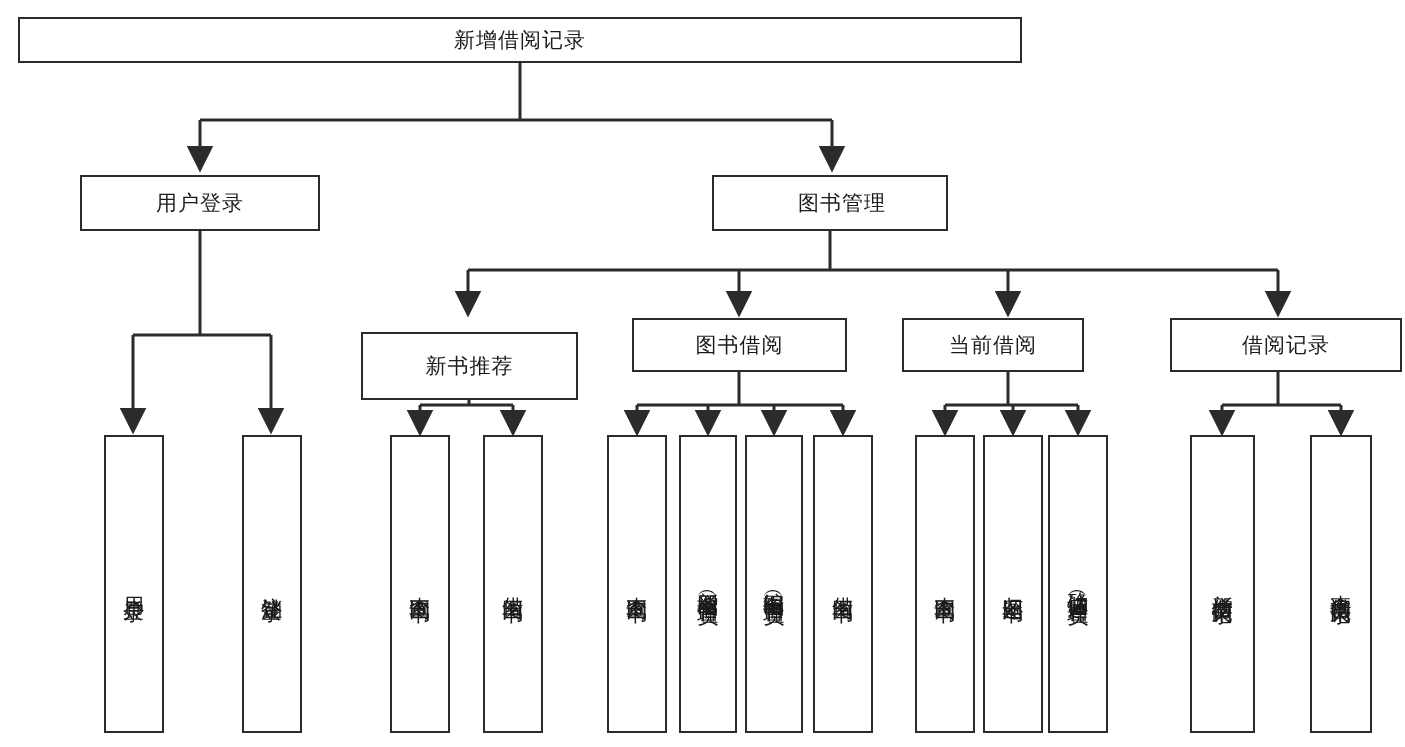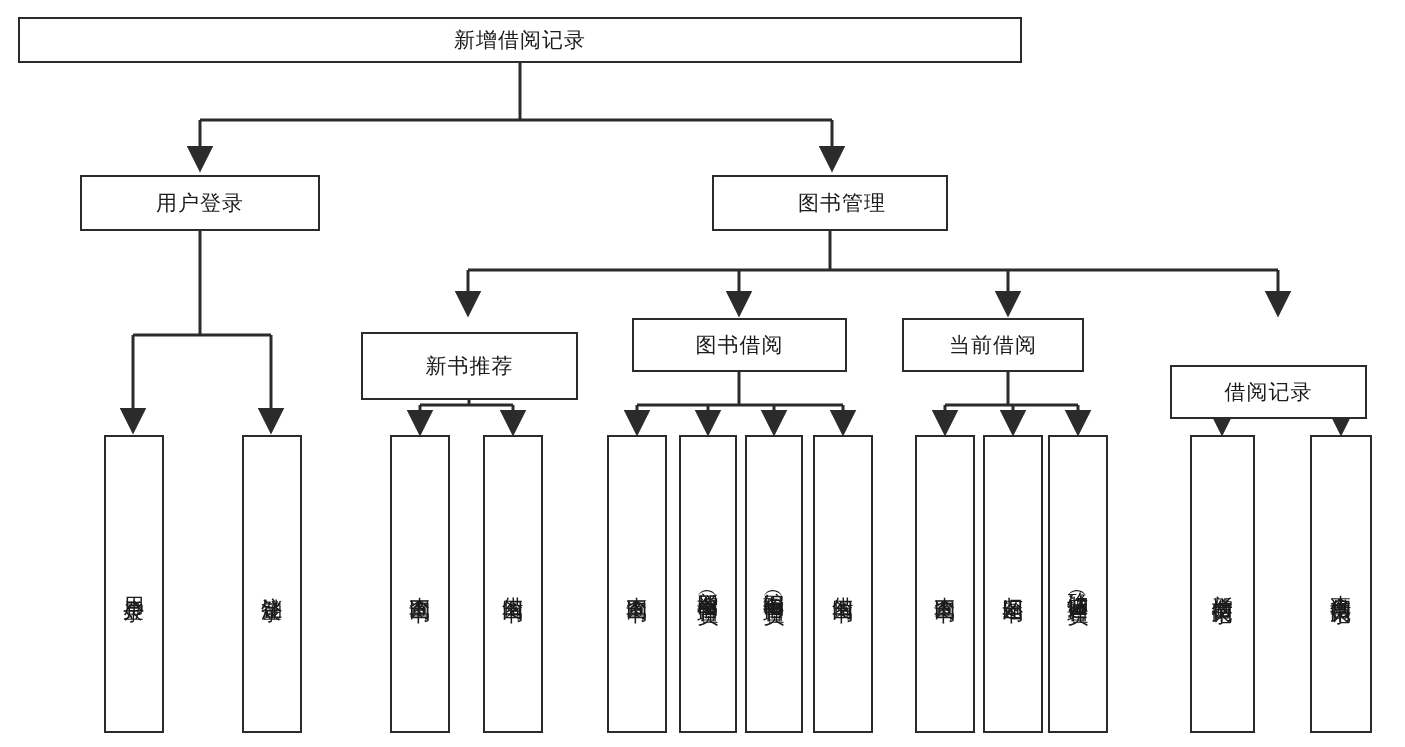--- a/index.html
+++ b/index.html
@@ -120,21 +120,21 @@
   </svg>
 
   <div class="node horiz" style="left:18px;top:17px;width:1004px;height:46px;">新增借阅记录</div>
 
   <div class="node horiz" style="left:80px;top:175px;width:240px;height:56px;">用户登录</div>
   <div class="node horiz" style="left:712px;top:175px;width:236px;height:56px;padding-left:24px;">图书管理</div>
 
   <div class="node horiz" style="left:361px;top:332px;width:217px;height:68px;">新书推荐</div>
   <div class="node horiz" style="left:632px;top:318px;width:215px;height:54px;">图书借阅</div>
   <div class="node horiz" style="left:902px;top:318px;width:182px;height:54px;">当前借阅</div>
-  <div class="node horiz" style="left:1170px;top:318px;width:197px;height:54px;margin-top:47px;">借阅记录</div>
+  <div class="node horiz" style="left:1170px;top:318px;width:232px;height:54px;">借阅记录</div>
 
   <div class="node vert" style="left:104px;top:435px;width:60px;height:298px;">
     <span class="vlabel">用户登录</span>
   </div>
   <div class="node vert" style="left:242px;top:435px;width:60px;height:298px;">
     <span class="vlabel">注销登录</span>
   </div>
   <div class="node vert" style="left:390px;top:435px;width:60px;height:298px;">
     <span class="vlabel">查询图书</span>
   </div>

